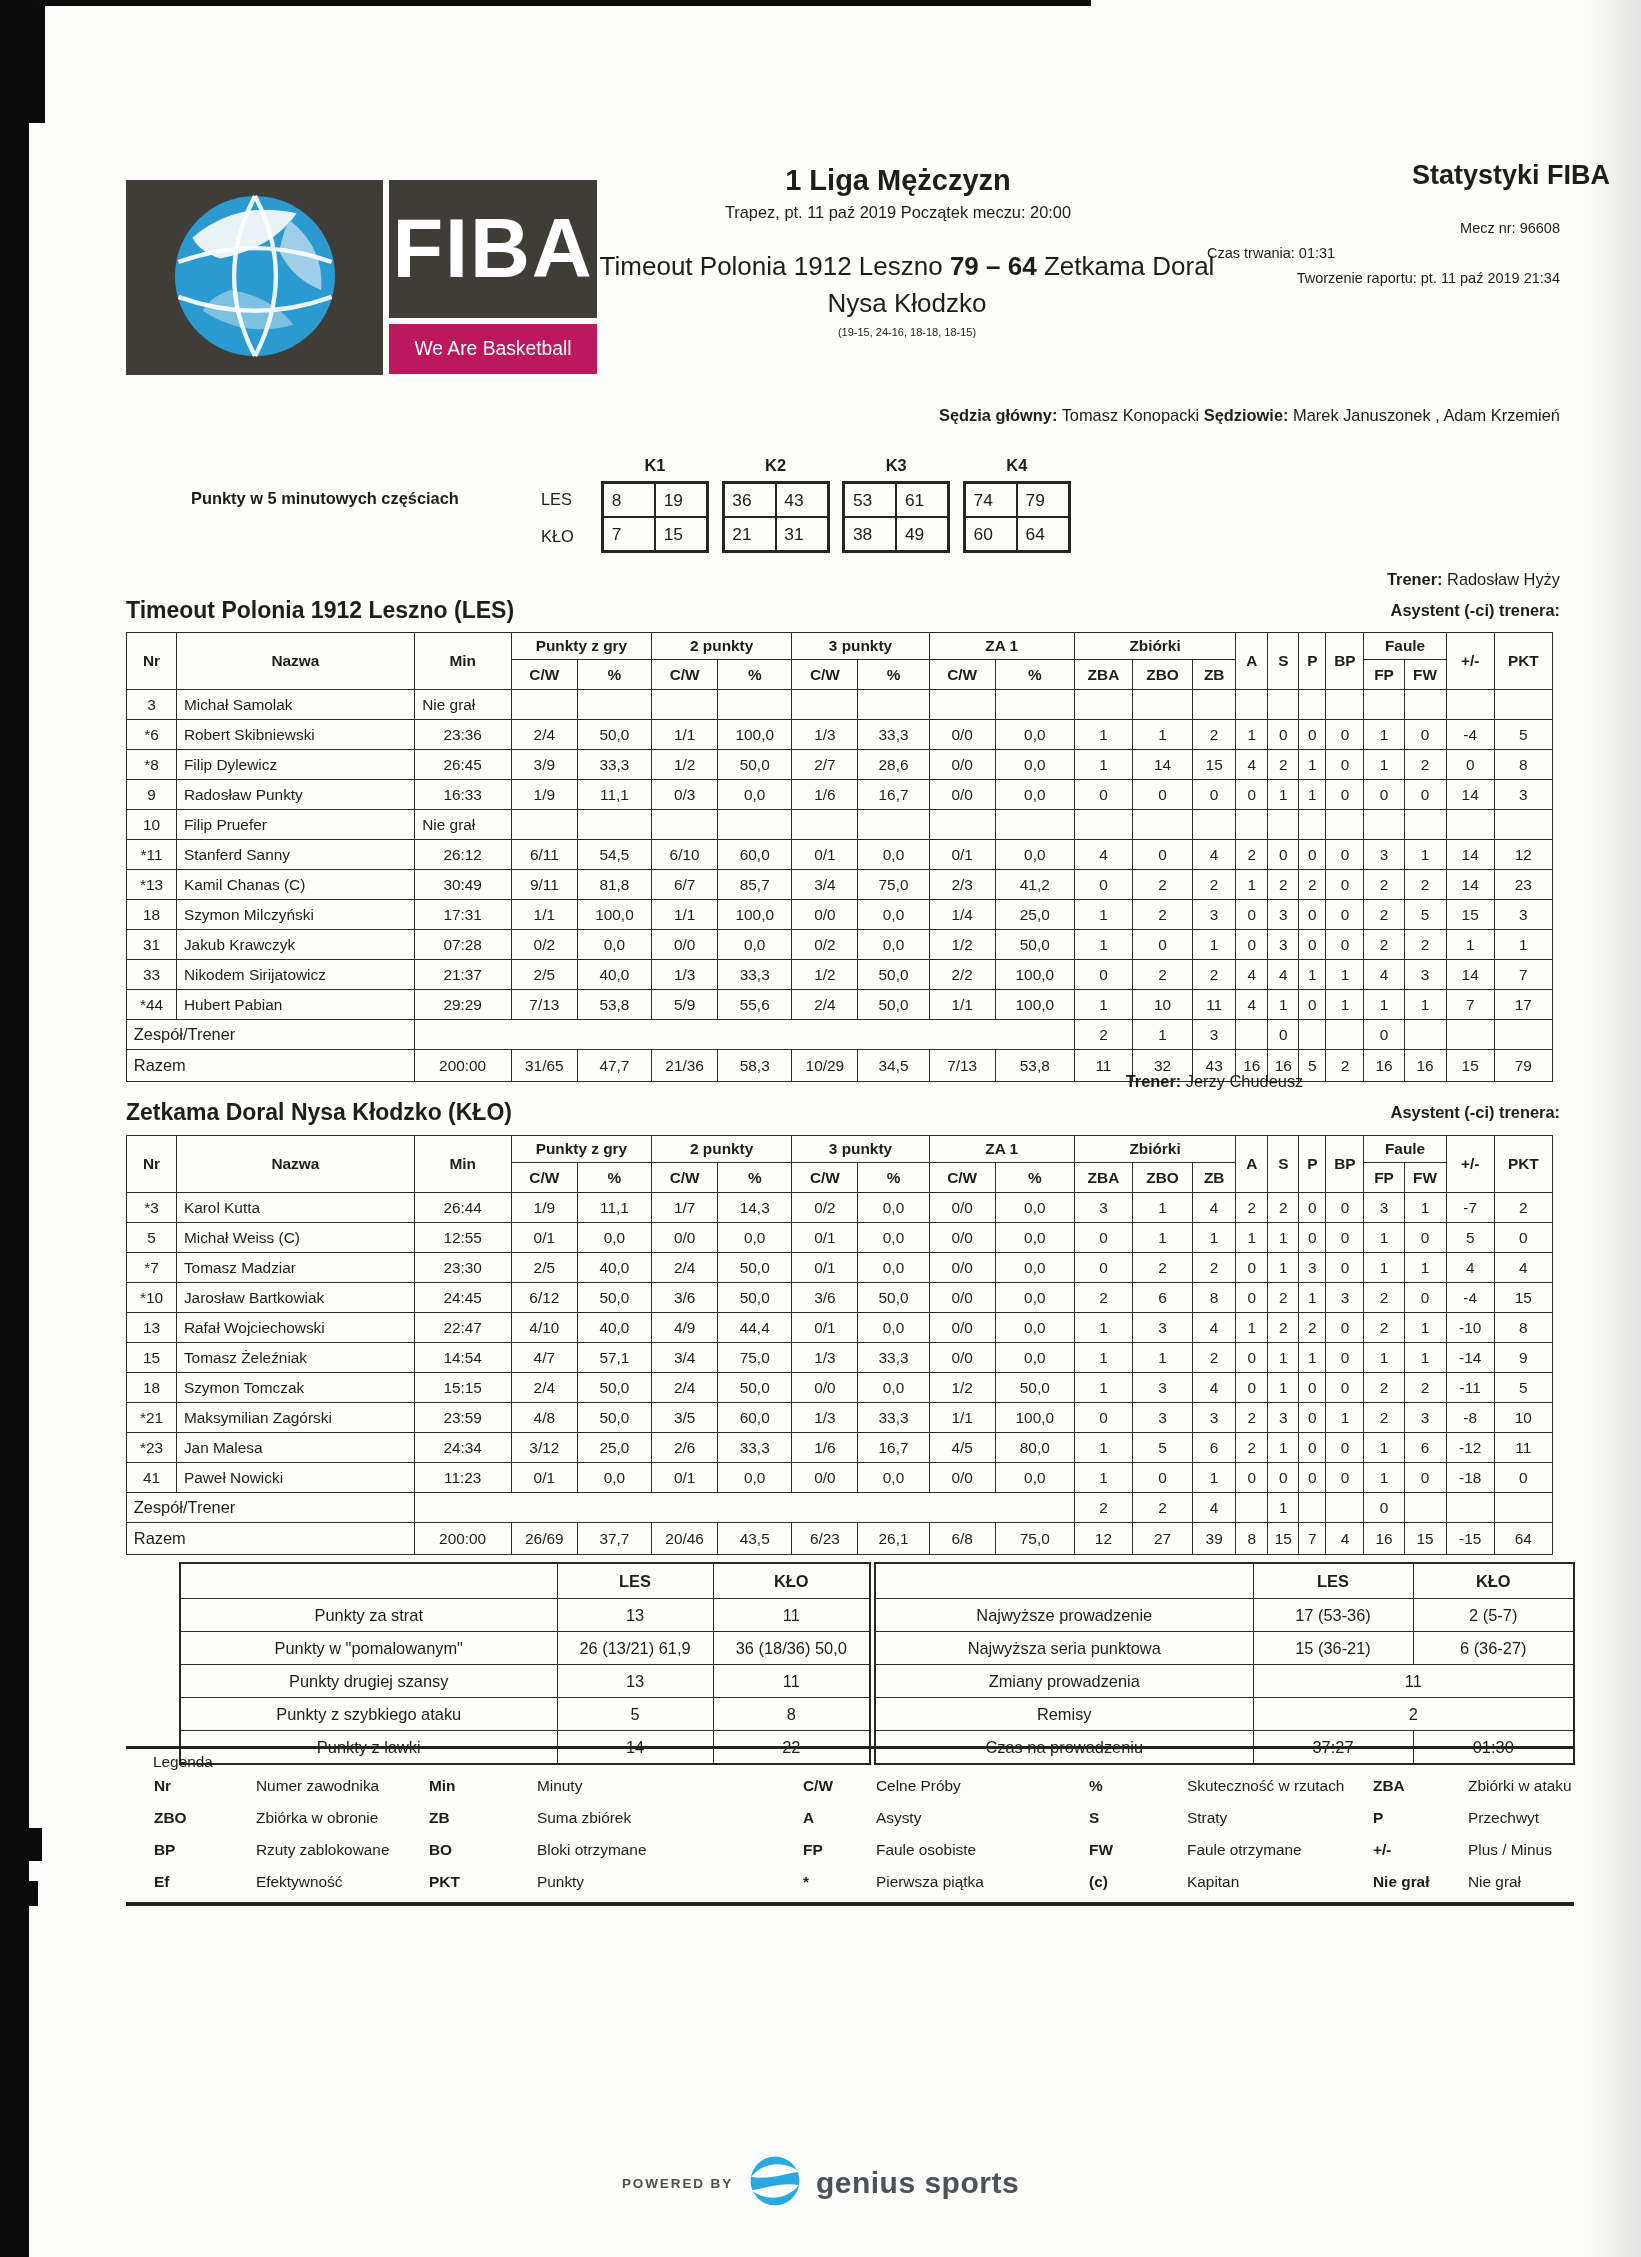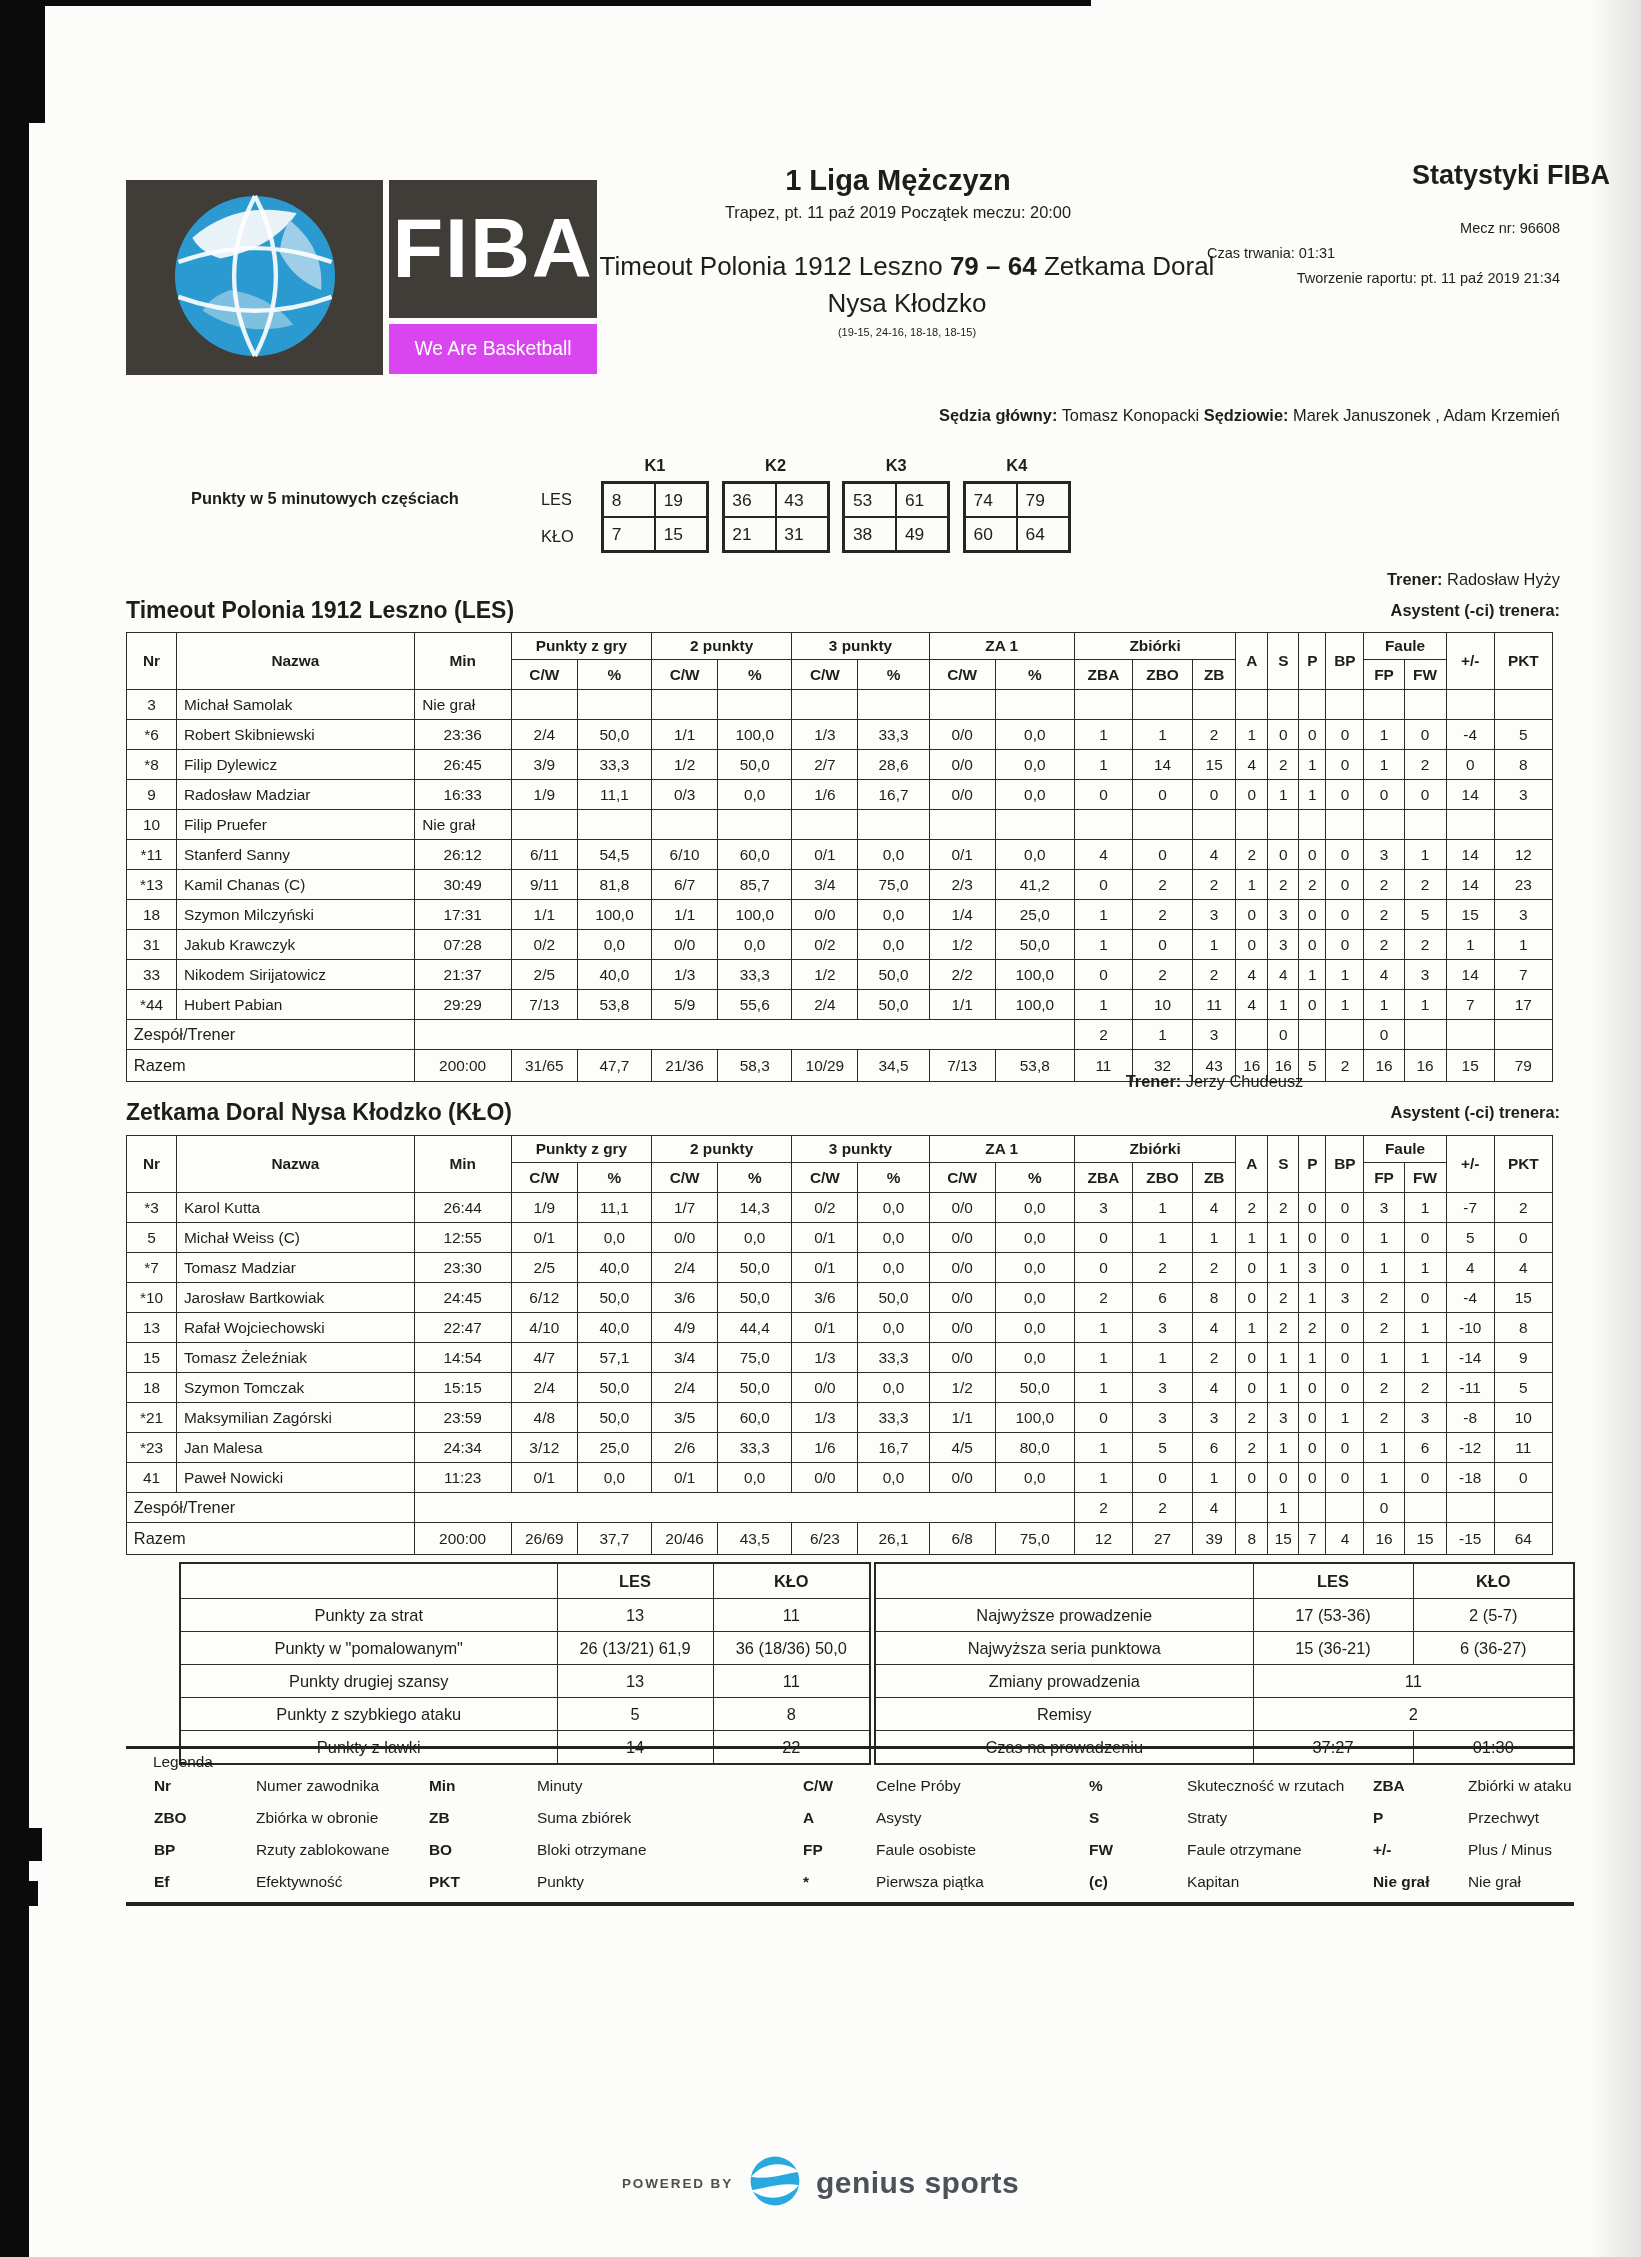--- a/index.html
+++ b/index.html
@@ -14,21 +14,21 @@
   .scan-mark2  { position:absolute; left:29px; top:1881px; width:8.7px;  height:25px; background:#0b0b0b; }
   .scan-rshade { position:absolute; right:0; top:0; width:53px; height:2257px;
                  background:linear-gradient(to right, rgba(0,0,0,0), rgba(0,0,0,0.10)); }
 
   
   .logo-globe-box { position:absolute; left:126px; top:180px; width:257px; height:195px; background:#403d39;
                     display:flex; align-items:center; justify-content:center; }
   .logo-fiba-box  { position:absolute; left:389px; top:180px; width:208px; height:138px; background:#403d39;
                     color:#fff; display:flex; align-items:center; justify-content:center;
                     font-size:83px; font-weight:700; letter-spacing:1.9px; }
-  .logo-wab-box   { position:absolute; left:389px; top:324px; width:208px; height:50px; background:#d946ef;
+  .logo-wab-box   { position:absolute; left:389px; top:324px; width:208px; height:50px; background:#be185d;
                     color:#fff; display:flex; align-items:center; justify-content:center; font-size:19.3px; }
 
   
   .league        { position:absolute; left:541px; top:164px; width:714px; text-align:center; font-size:29px; font-weight:700; }
   .venue-line    { position:absolute; left:541px; top:203px; width:714px; text-align:center; font-size:16.4px; }
   .match-line    { position:absolute; left:463px; top:251px; width:888px; text-align:center; font-size:26px; }
   .match-line2   { position:absolute; left:463px; top:288px; width:888px; text-align:center; font-size:26px; }
   .match-quarters{ position:absolute; left:463px; top:326px; width:888px; text-align:center; font-size:11px; }
 
   
@@ -329,21 +329,21 @@
             <td>2</td>
             <td>1</td>
             <td>0</td>
             <td>1</td>
             <td>2</td>
             <td>0</td>
             <td>8</td>
           </tr>
           <tr>
             <td>9</td>
-            <td class="name-cell">Radosław Madziar</td>
+            <td class="name-cell">Radosław Punkty</td>
             <td>16:33</td>
             <td>1/9</td>
             <td>11,1</td>
             <td>0/3</td>
             <td>0,0</td>
             <td>1/6</td>
             <td>16,7</td>
             <td>0/0</td>
             <td>0,0</td>
             <td>0</td>

